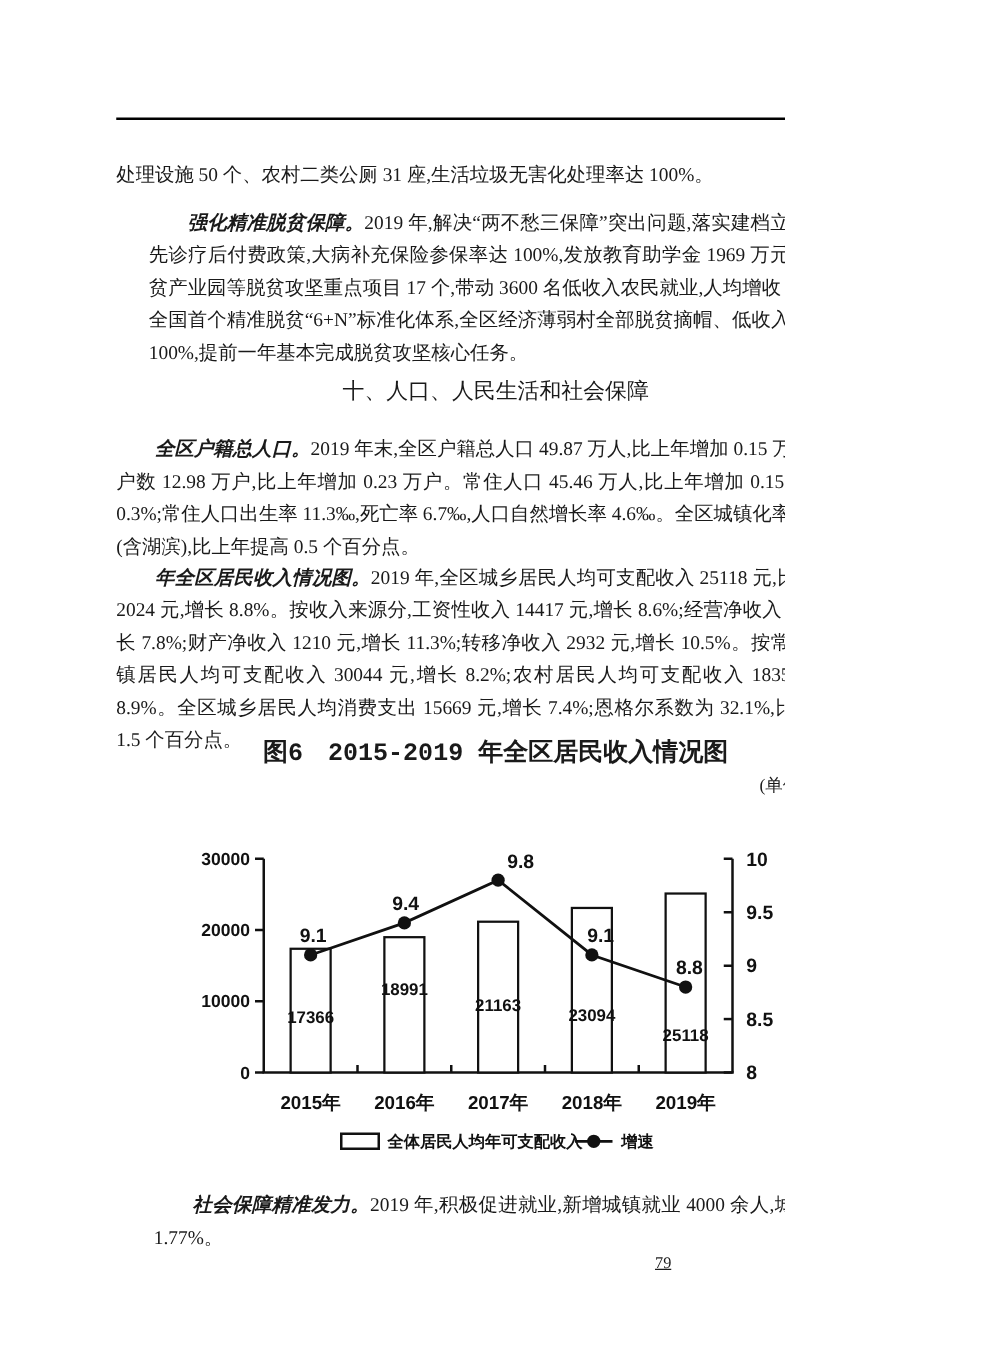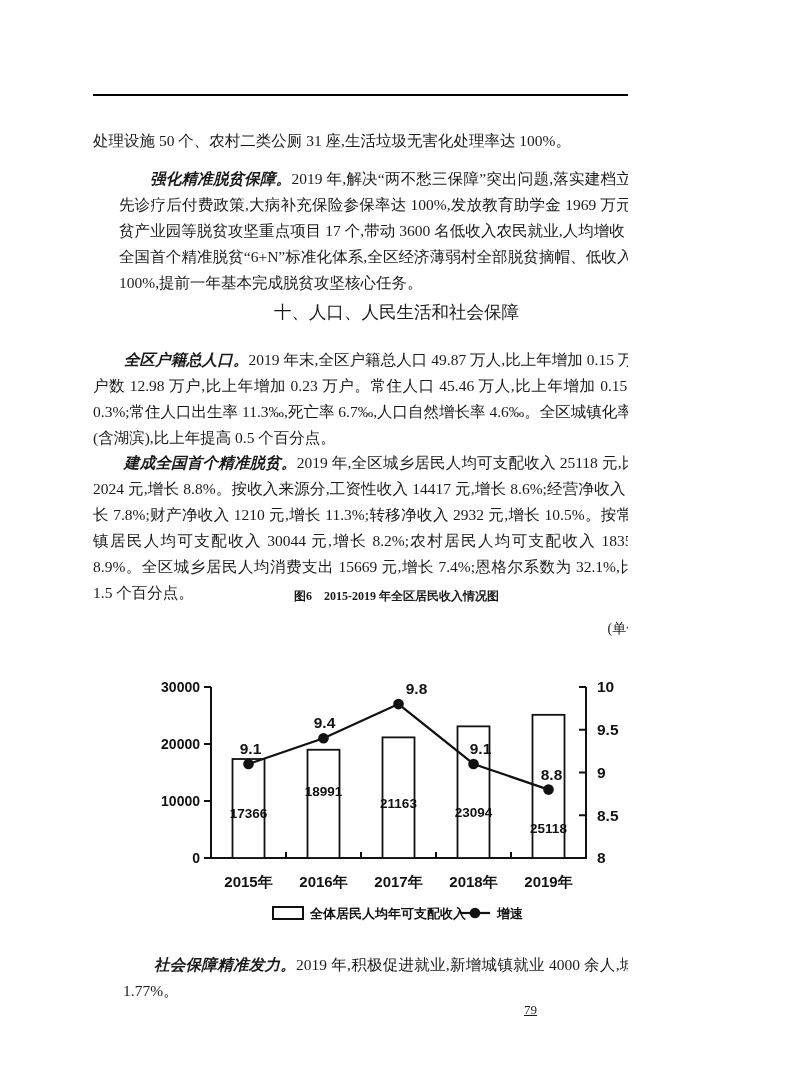--- a/index.html
+++ b/index.html
@@ -38,22 +38,22 @@
   .lead{font-weight:bold;font-style:italic;}
   .section-heading{
     position:absolute;left:0;top:300px;width:100%;
     margin:0;text-align:center;
     font-family:"Liberation Sans","DejaVu Sans",sans-serif;
     font-size:17.5px;font-weight:normal;
   }
   .figure-title{
     position:absolute;left:0;top:588px;width:100%;
     text-align:center;
-    font-family:Liberation Serif, serif;
-    font-size:12px;font-weight:bold;
+    font-family:Liberation Mono, monospace;
+    font-size:20px;font-weight:bold;
   }
   .figure-unit{
     position:absolute;left:0;top:620px;width:100%;
     text-align:right;padding-right:22px;box-sizing:border-box;
     font-size:14px;
   }
   .chart-wrap{
     position:absolute;left:40px;top:660px;width:560px;height:280px;
   }
   .chart-wrap svg text{
@@ -84,21 +84,21 @@
     </div>
 
     <p class="body-par no-indent p1">处理设施 50 个、农村二类公厕 31 座,生活垃圾无害化处理率达 100%。</p>
 
     <p class="body-par p2"><span class="lead">强化精准脱贫保障。</span><span>2019 年,解决“两不愁三保障”突出问题,落实建档立卡低收入农户先诊疗后付费政策,大病补充保险参保率达 100%,发放教育助学金 1969 万元。新建大兴扶贫产业园等脱贫攻坚重点项目 17 个,带动 3600 名低收入农民就业,人均增收 9000 元。建成全国首个精准脱贫“6+N”标准化体系,全区经济薄弱村全部脱贫摘帽、低收入人口脱贫率达 100%,提前一年基本完成脱贫攻坚核心任务。</span></p>
 
     <h2 class="section-heading">十、人口、人民生活和社会保障</h2>
 
     <p class="body-par p3"><span class="lead">全区户籍总人口。</span><span>2019 年末,全区户籍总人口 49.87 万人,比上年增加 0.15 万人;户籍总户数 12.98 万户,比上年增加 0.23 万户。常住人口 45.46 万人,比上年增加 0.15 万人,增长 0.3%;常住人口出生率 11.3‰,死亡率 6.7‰,人口自然增长率 4.6‰。全区城镇化率达 63.88%(含湖滨),比上年提高 0.5 个百分点。</span></p>
 
-    <p class="body-par p4"><span class="lead">建成全国首个精准脱贫。</span><span>2019 年,全区城乡居民人均可支配收入 25118 元,比上年增加 2024 元,增长 8.8%。按收入来源分,工资性收入 14417 元,增长 8.6%;经营净收入 6560 元,增长 7.8%;财产净收入 1210 元,增长 11.3%;转移净收入 2932 元,增长 10.5%。按常住地分,城镇居民人均可支配收入 30044 元,增长 8.2%;农村居民人均可支配收入 18353 元,增长 8.9%。全区城乡居民人均消费支出 15669 元,增长 7.4%;恩格尔系数为 32.1%,比上年下降 1.5 个百分点。</span></p>
+    <p class="body-par p4"><span class="lead">年全区居民收入情况图。</span><span>2019 年,全区城乡居民人均可支配收入 25118 元,比上年增加 2024 元,增长 8.8%。按收入来源分,工资性收入 14417 元,增长 8.6%;经营净收入 6560 元,增长 7.8%;财产净收入 1210 元,增长 11.3%;转移净收入 2932 元,增长 10.5%。按常住地分,城镇居民人均可支配收入 30044 元,增长 8.2%;农村居民人均可支配收入 18353 元,增长 8.9%。全区城乡居民人均消费支出 15669 元,增长 7.4%;恩格尔系数为 32.1%,比上年下降 1.5 个百分点。</span></p>
 
     <div class="figure-title">图6　2015-2019 年全区居民收入情况图</div>
 
     <div class="figure-unit">(单位:元,%)</div>
 
     <div class="chart-wrap">
       <svg id="chart-svg" width="560" height="280" viewBox="0 0 560 280">
           <line x1="78" y1="27" x2="78" y2="198" stroke="#111111" stroke-width="2"></line>
           <line x1="453" y1="27" x2="453" y2="198" stroke="#111111" stroke-width="2"></line>
           <line x1="77" y1="198" x2="454" y2="198" stroke="#111111" stroke-width="2"></line>

